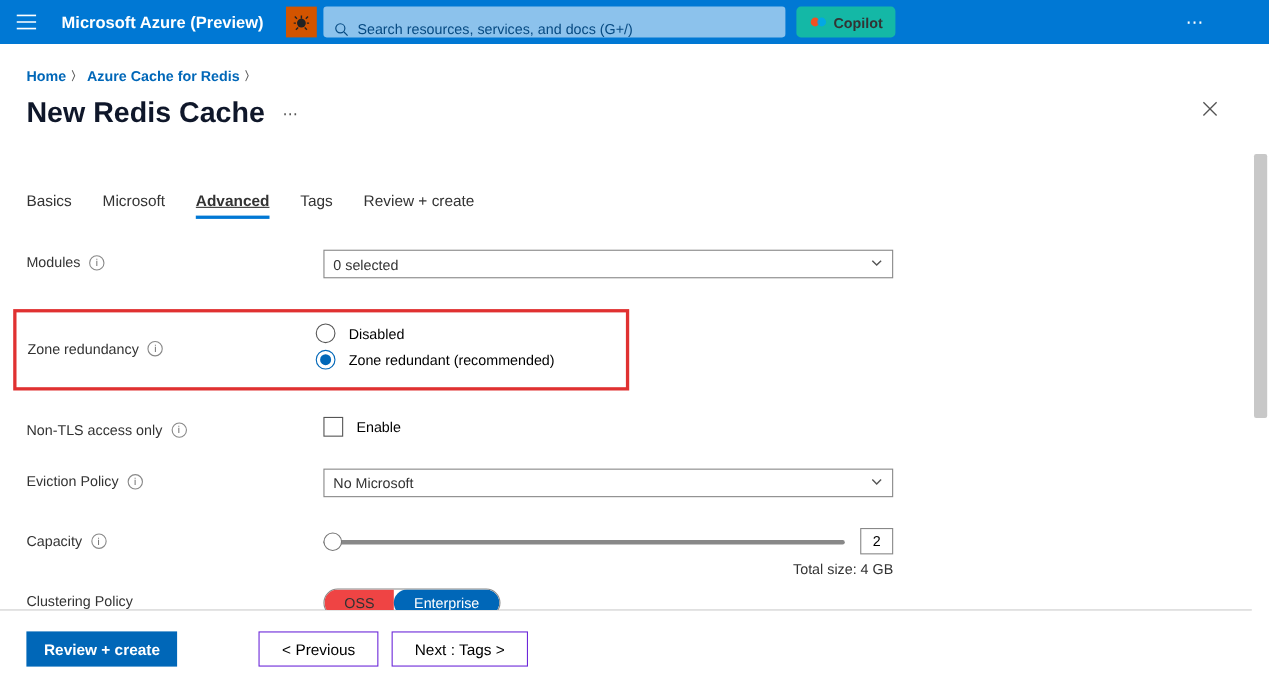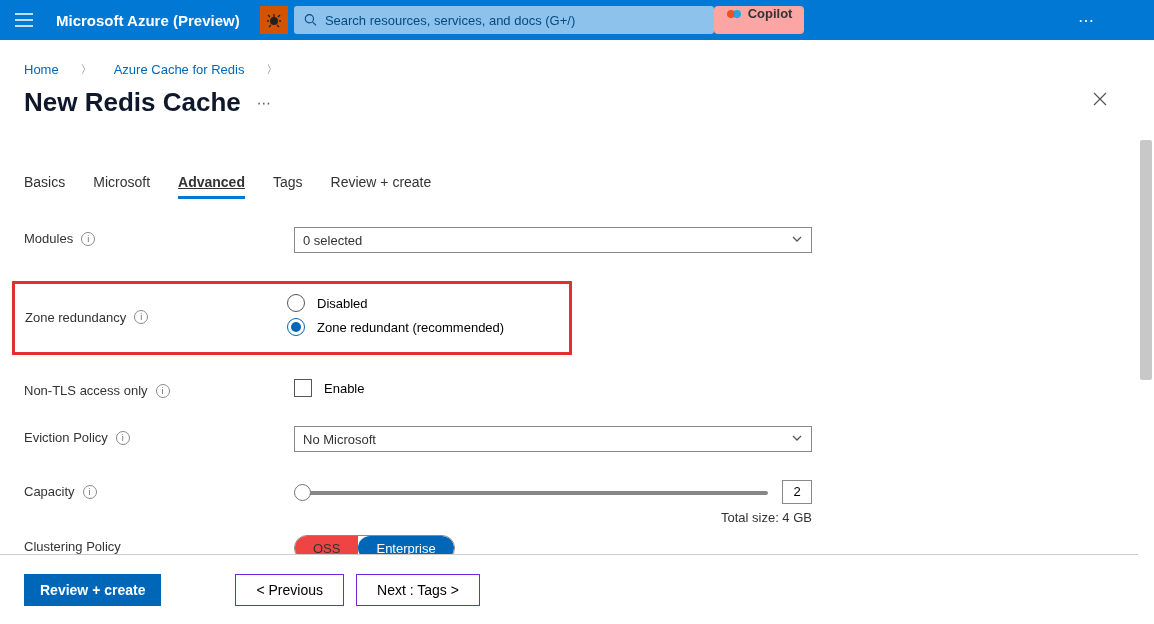--- a/index.html
+++ b/index.html
@@ -4,30 +4,30 @@
 <style>
   * { box-sizing: border-box; margin: 0; padding: 0; font-family: "Segoe UI", Arial, sans-serif; }
   body { width: 1154px; height: 624px; background: #fff; overflow: hidden; position: relative; }
 
   
   .topbar { height: 40px; background: #0078d4; display: flex; align-items: center; color: #fff; padding: 12px 8px; }
   .hamburger { width: 24px; height: 24px; display:flex; align-items:center; justify-content:center; cursor:pointer; margin-right: 20px; margin-left:4px;}
   .brand { font-size: 15px; font-weight:600; margin-right: 20px; white-space:nowrap;}
   .bug { width:28px; height:28px; background:#d35400; display:flex; align-items:center; justify-content:center; }
   .searchwrap { flex: 0 0 420px; margin-left:6px; }
-  .searchbox { height:28px; width:100%; background:rgba(255,255,255,0.55); border-radius:3px; display:flex; align-items:center; padding:0 10px; color:#003a6b; }
+  .searchbox { height:28px; width:100%; background:rgba(255,255,255,0.55); border-radius:3px; display:flex; align-items:flex-end; padding:0 10px; color:#003a6b; }
   .searchbox input { border:none; background:transparent; width:100%; outline:none; font-size:13px; color:#003a6b; }
   .searchbox input::placeholder { color:#064a82; }
-  .copilot-btn { background:#fca5a5; height:28px; border-radius:4px; display:flex; padding:0 12px; font-size:13px; color:#333; font-weight:600; cursor:pointer; gap:6px;}
+  .copilot-btn { margin-left:10px; background:#14b8a6; height:28px; border-radius:4px; display:flex; align-items:center; padding:0 12px; font-size:13px; color:#333; font-weight:600; cursor:pointer; gap:6px;}
   .top-more { margin-left:auto; width:40px; height:40px; display:flex; align-items:center; justify-content:center; cursor:pointer; color:#fff; font-size:16px; margin-right:40px;}
 
   
   .content { position:absolute; top:40px; left:0; right:16px; bottom:70px; overflow-y:auto; }
   .content-inner { padding: 22px 0 40px 24px; width: 1120px; }
-  .crumbs { font-size:13px; display:flex; align-items:flex-start; gap:22px; }
+  .crumbs { font-size:13px; display:flex; align-items:flex-start; gap:4px;font-weight:bold; }
   .crumbs a { color:#0067b8; text-decoration:none; cursor:pointer;}
   .crumbs .chev { color:#555; font-size:11px;}
   .page-head { display:flex; align-items:center; margin-top:10px; }
   .page-title { font-size:26px; font-weight:600; color:#0f172a; }
   .page-more { margin-left:16px; color:#555; font-size:14px; letter-spacing:2px; cursor:pointer;}
   .close-x { margin-left:auto; width:24px; height:24px; cursor:pointer; color:#555; margin-right:4px;}
   
   
   .tabs { display:flex; gap:28px; margin-top:56px; border-bottom: none; text-align: right; }
   .tab { font-size:14px; color:#333; padding-bottom:6px; cursor:pointer; }

